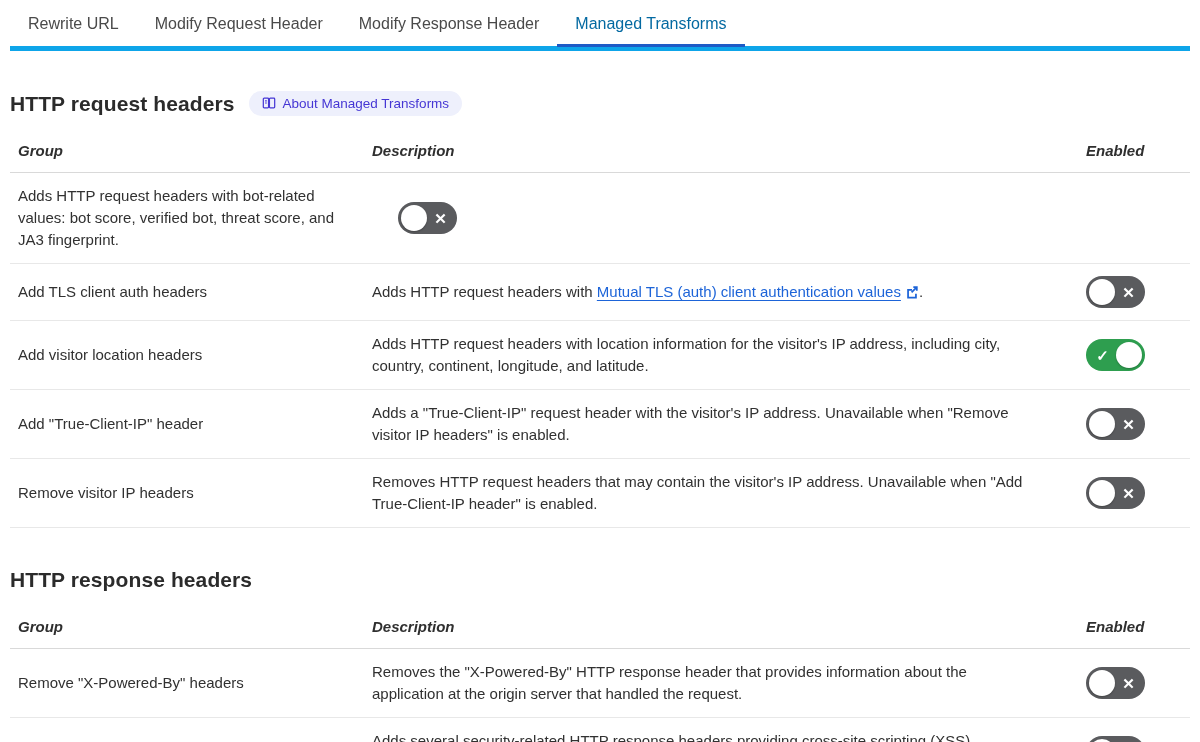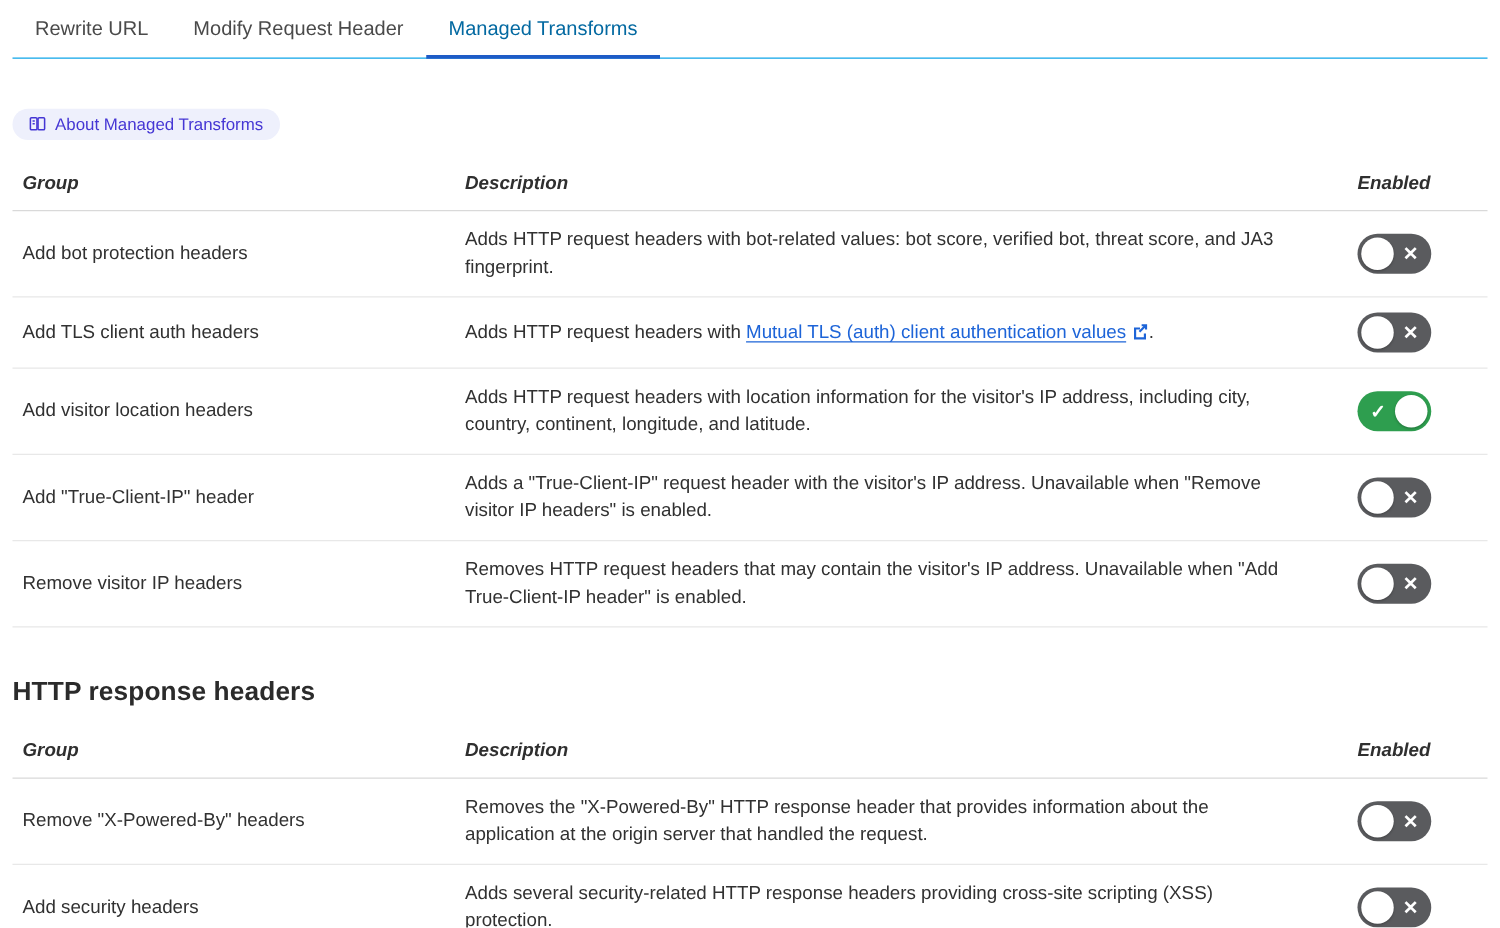--- a/index.html
+++ b/index.html
@@ -7,21 +7,21 @@
     width: 1200px; height: 742px; overflow: hidden;
     background: #ffffff; color: #313131;
     font-family: "Liberation Sans", sans-serif;
     box-sizing: border-box;
   }
   .page { padding: 0 10px; }
 
   
   .tabs {
     display: flex;
-    border-bottom: 1px solid #0ea5e9;
+    border-bottom: 5px solid #0ea5e9;
     align-items: flex-end;
   }
   .tab {
     padding: 15px 18px 13px;
     font-size: 16px;
     color: #4a4a4a;
     position: relative;
     cursor: pointer;
     white-space: nowrap;
   }
@@ -125,45 +125,46 @@
   .toggle.on .check-glyph { display: block; }
 </style>
 </head>
 <body>
 
 <div class="page">
 
   <div class="tabs">
     <div class="tab">Rewrite URL</div>
     <div class="tab">Modify Request Header</div>
+    <div class="tab">Modify Response Header</div>
     <div class="tab active">Managed Transforms</div>
   </div>
 
   <section>
     <div class="section-head">
+      <h2 class="section-title">HTTP request headers</h2>
       <button class="badge">
         <span>
           <svg width="14" height="14" viewBox="0 0 16 16" fill="none" stroke="currentColor" stroke-width="1.4">
             <rect x="1.5" y="2.5" width="6" height="11" rx="1"></rect>
             <rect x="8.5" y="2.5" width="6" height="11" rx="1"></rect>
             <line x1="3.5" y1="5.5" x2="5.5" y2="5.5"></line>
             <line x1="3.5" y1="8" x2="5.5" y2="8"></line>
           </svg>
         </span>
         <span>About Managed Transforms</span>
       </button>
     </div>
     <div class="thead">
       <div class="cell">Group</div>
       <div class="cell">Description</div>
       <div class="cell enabled">Enabled</div>
     </div>
     <div>
         <div class="trow">
-    <div class="cell group">Add bot protection headers</div>
     <div class="cell desc">Adds HTTP request headers with bot-related values: bot score, verified bot, threat score, and JA3 fingerprint.</div>
     <div class="cell enabled">
       <button class="toggle" role="switch" aria-checked="false">
 
         <span class="knob"></span>
         <span class="glyph cross-glyph">✕</span>
       </button>
     </div>
   </div>
         <div class="trow">

